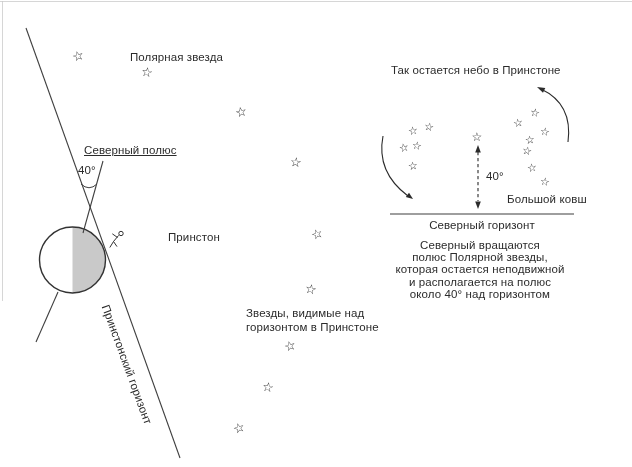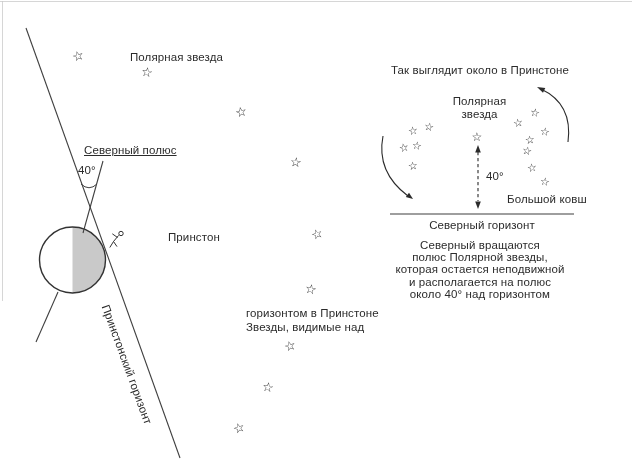--- a/index.html
+++ b/index.html
@@ -62,30 +62,26 @@
     <polygon points="537,87 545.3,87.9 543,92.8" fill="#2b2b2b"></polygon>
   </svg>
 
   <div class="lbl txt-layer" style="left:130px;top:51px;">Полярная звезда</div>
   <div class="lbl txt-layer" style="left:84px;top:144px;text-decoration:underline;">Северный полюс</div>
   <div class="lbl txt-layer" style="left:78px;top:164px;">40°</div>
   <div class="lbl txt-layer" style="left:128px;top:231px;padding-left:40px;">Принстон</div>
   <div class="lbl txt-layer rot70" style="left:111px;top:303px;">Принстонский горизонт</div>
 
   <div class="lbl txt-layer" style="left:246px;top:306px;line-height:14px;">
+    <div>Звезды, видимые над</div>
     <div>горизонтом в Принстоне</div>
-    <div>Звезды, видимые над</div>
   </div>
 
-  <div class="lbl txt-layer" style="left:391px;top:64px;">Так выглядит около в Принстоне</div>
+  <div class="lbl txt-layer" style="left:391px;top:64px;">Так остается небо в Принстоне</div>
 
-  <div class="lbl txt-layer center" style="left:437px;top:95px;width:85px;line-height:12.5px;">
-    <div>Полярная</div>
-    <div>звезда</div>
-  </div>
 
   <div class="lbl txt-layer" style="left:486px;top:170px;">40°</div>
   <div class="lbl txt-layer" style="left:507px;top:193px;">Большой ковш</div>
   <div class="lbl txt-layer center" style="left:390px;top:219px;width:184px;">Северный горизонт</div>
 
   <div class="lbl txt-layer center" style="left:368px;top:239px;width:224px;line-height:12.2px;">
     <div>Северный вращаются</div>
     <div>полюс Полярной звезды,</div>
     <div>которая остается неподвижной</div>
     <div>и располагается на полюс</div>

